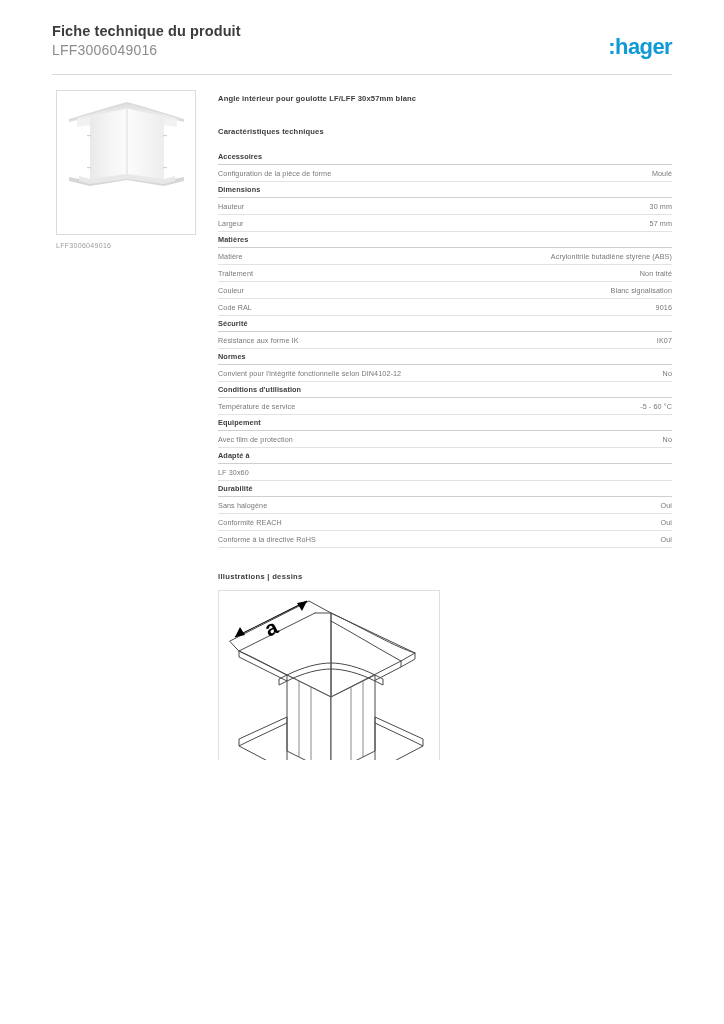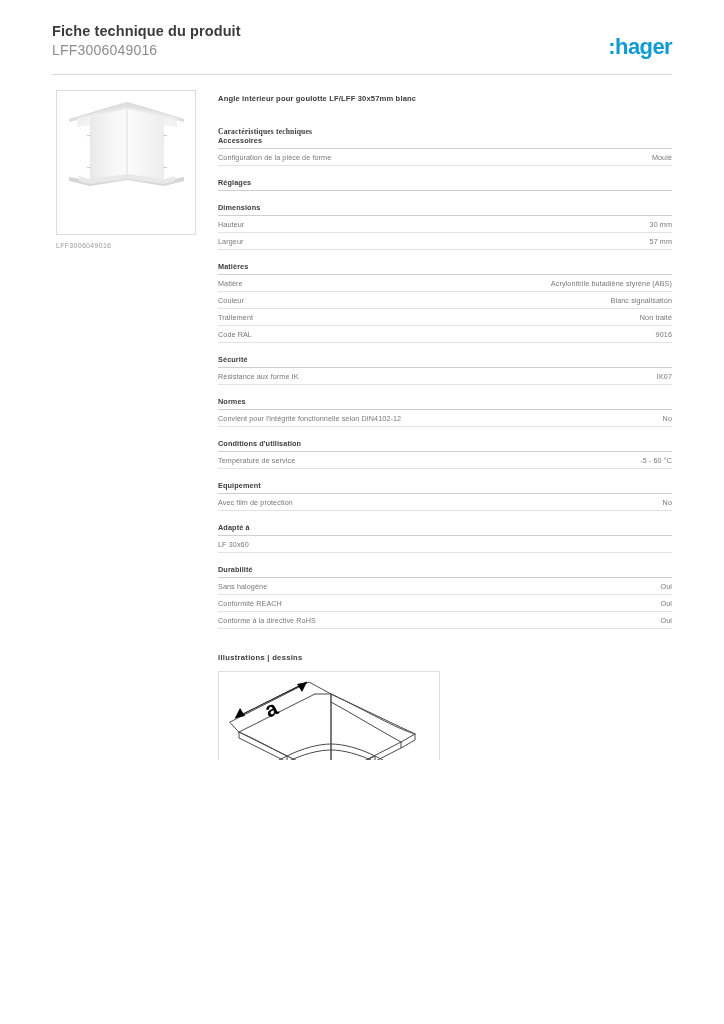--- a/index.html
+++ b/index.html
@@ -97,24 +97,24 @@
     font-weight: bold;
     color: #3c3c3c;
     letter-spacing: 0.15px;
     margin-bottom: 24px;
   }
   .spec-title {
     font-size: 7.6px;
     font-weight: bold;
     color: #3c3c3c;
     letter-spacing: 0.15px;
-    font-family: Liberation Serif, serif;
-  }
-
-  .group { margin-bottom: 12px; }
+    margin-bottom: 16px;
+  }
+
+  .group { margin-bottom: 3px; }
   .group-head {
     font-size: 7.3px;
     font-weight: bold;
     color: #3c3c3c;
     letter-spacing: 0.1px;
     padding-bottom: 3px;
     border-bottom: 1px solid #cfcfcf;
   }
   .row {
     display: flex;
@@ -238,46 +238,45 @@
 
     <div id="groups">
         <div class="group">
           <div class="group-head">Accessoires</div>
           <div class="row">
             <span class="k">Configuration de la pièce de forme</span>
             <span class="v">Moulé</span>
           </div>
         </div>
         <div class="group">
-          <div class="group-head">Réglages</div>
         </div>
         <div class="group">
           <div class="group-head">Dimensions</div>
           <div class="row">
             <span class="k">Hauteur</span>
             <span class="v">30 mm</span>
           </div>
           <div class="row">
             <span class="k">Largeur</span>
             <span class="v">57 mm</span>
           </div>
         </div>
         <div class="group">
           <div class="group-head">Matières</div>
           <div class="row">
             <span class="k">Matière</span>
             <span class="v">Acrylonitrile butadiène styrène (ABS)</span>
           </div>
           <div class="row">
+            <span class="k">Traitement</span>
+            <span class="v">Non traité</span>
+          </div>
+          <div class="row">
             <span class="k">Couleur</span>
             <span class="v">Blanc signalisation</span>
-          </div>
-          <div class="row">
-            <span class="k">Traitement</span>
-            <span class="v">Non traité</span>
           </div>
           <div class="row">
             <span class="k">Code RAL</span>
             <span class="v">9016</span>
           </div>
         </div>
         <div class="group">
           <div class="group-head">Sécurité</div>
           <div class="row">
             <span class="k">Résistance aux forme IK</span>

